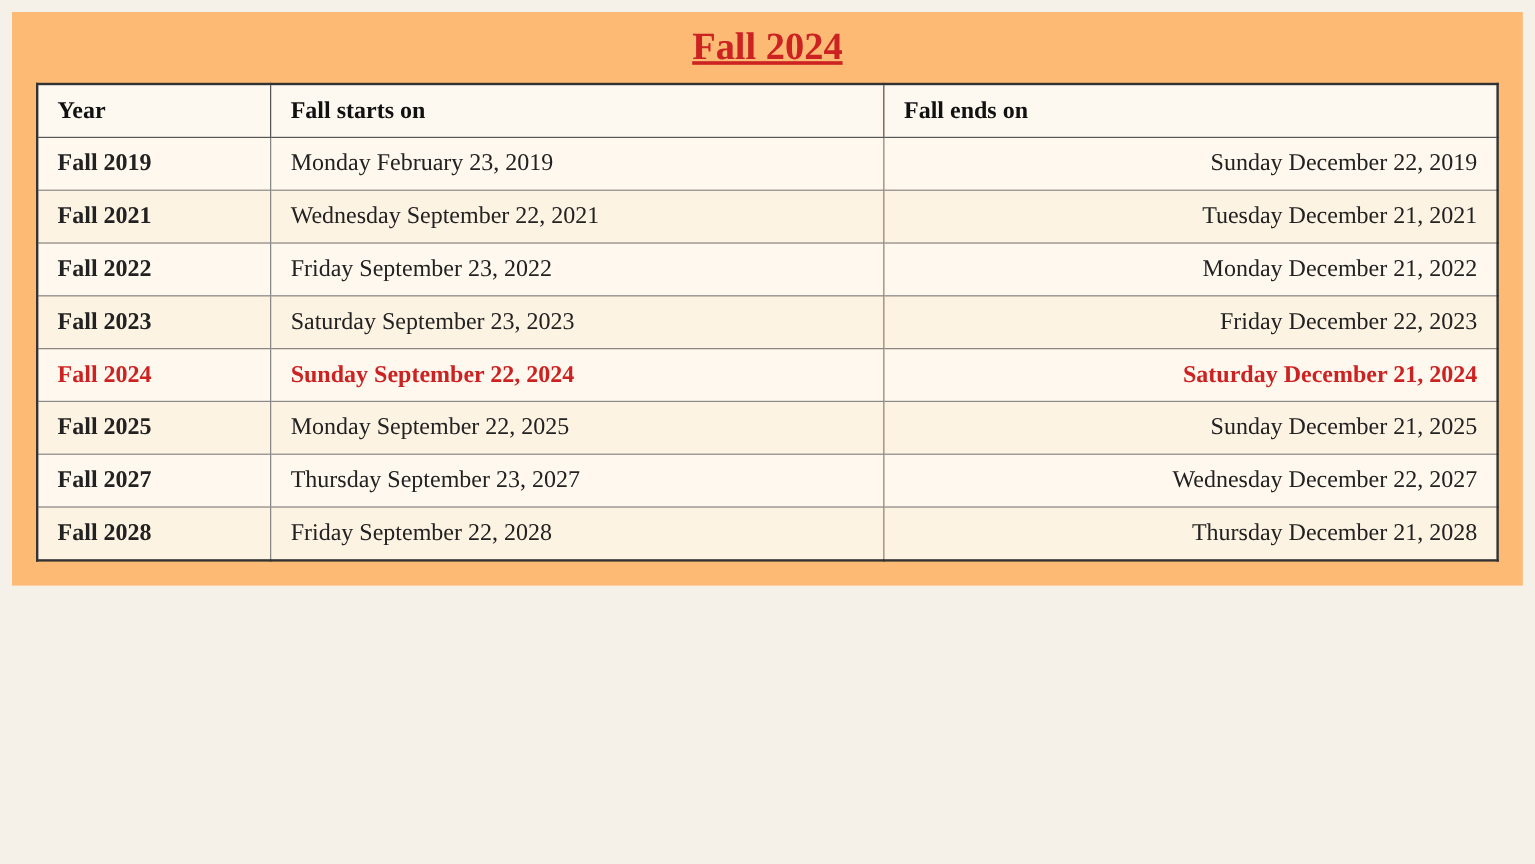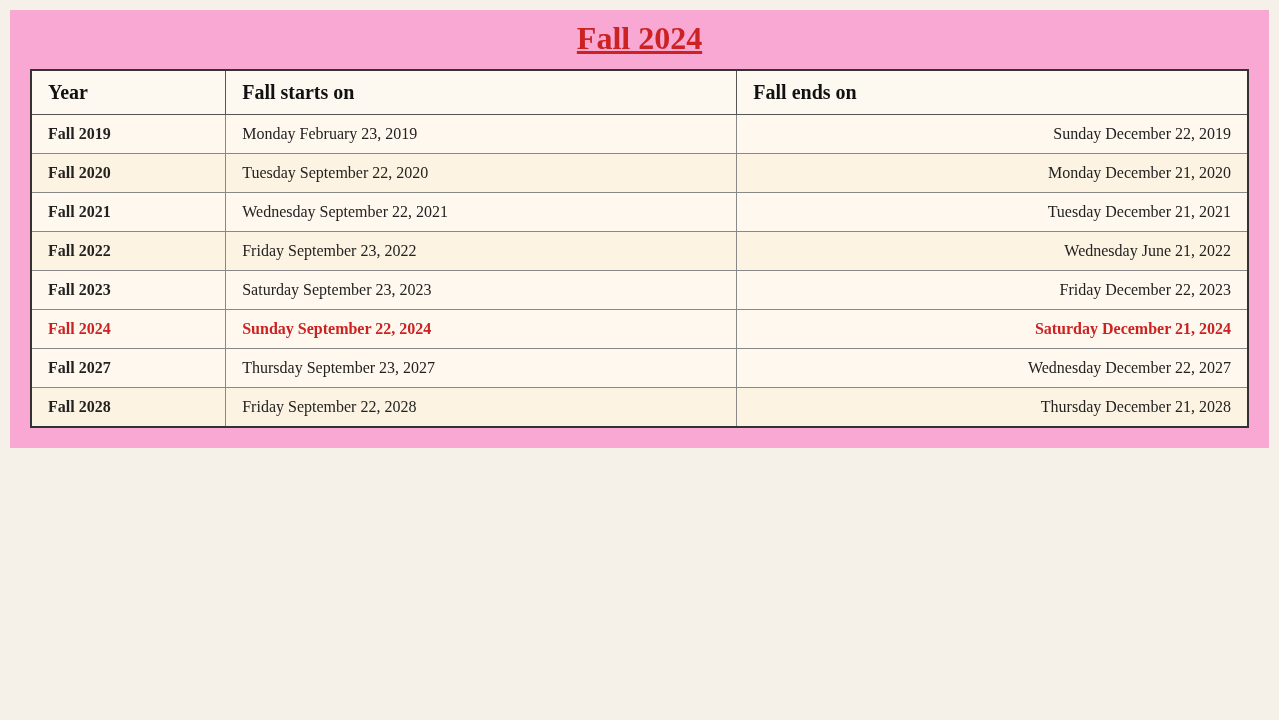--- a/index.html
+++ b/index.html
@@ -13,21 +13,21 @@
       font-family: Georgia, 'Times New Roman', serif;
       display: flex;
       justify-content: center;
       align-items: flex-start;
       min-height: 720px;
       padding: 10px;
     }
 
     .page-container {
       width: 1279px;
-      background-color: #f9a8d4;
+      background-color: #fdba74;
       padding: 10px 20px 20px 20px;
     }
 
     .page-title {
       text-align: center;
       font-size: 32px;
       font-weight: bold;
       color: #cc2222;
       margin-bottom: 12px;
       font-family: Georgia, serif;
@@ -47,21 +47,21 @@
       text-align: left;
       padding: 10px 16px;
       border: 1px solid #555;
       color: #111;
       margin-top: 24px;
     }
 
     .data-table td {
       padding: 10px 16px;
       border: 1px solid #888;
-      font-size: 16px;
+      font-size: 20px;
       color: #222;
     }
 
     .data-table tr:nth-child(even) td {
       background-color: #fdf3e3;
     }
 
     .data-table tr:nth-child(odd) td {
       background-color: #fff8ee;
     }
@@ -101,43 +101,43 @@
         <th class="end-cell">Fall ends on</th>
       </tr>
     </thead>
     <tbody id="table-body">
     <tr>
           <td class="year-cell">Fall 2019</td>
           <td class="start-cell">Monday February 23, 2019</td>
           <td class="end-cell">Sunday December 22, 2019</td>
         </tr>
         <tr>
-          <td class="year-cell">Fall 2020</td>
-          <td class="start-cell">Tuesday September 22, 2020</td>
-          <td class="end-cell">Monday December 21, 2020</td>
-        </tr>
-        <tr>
           <td class="year-cell">Fall 2021</td>
           <td class="start-cell">Wednesday September 22, 2021</td>
           <td class="end-cell">Tuesday December 21, 2021</td>
         </tr>
         <tr>
           <td class="year-cell">Fall 2022</td>
           <td class="start-cell">Friday September 23, 2022</td>
-          <td class="end-cell">Wednesday June 21, 2022</td>
+          <td class="end-cell">Monday December 21, 2022</td>
         </tr>
         <tr>
           <td class="year-cell">Fall 2023</td>
           <td class="start-cell">Saturday September 23, 2023</td>
           <td class="end-cell">Friday December 22, 2023</td>
         </tr>
         <tr class="highlight-row">
           <td class="year-cell">Fall 2024</td>
           <td class="start-cell">Sunday September 22, 2024</td>
           <td class="end-cell">Saturday December 21, 2024</td>
+        </tr>
+        <tr>
+          <td class="year-cell">Fall 2025</td>
+          <td class="start-cell">Monday September 22, 2025</td>
+          <td class="end-cell">Sunday December 21, 2025</td>
         </tr>
         <tr>
           <td class="year-cell">Fall 2027</td>
           <td class="start-cell">Thursday September 23, 2027</td>
           <td class="end-cell">Wednesday December 22, 2027</td>
         </tr>
         <tr>
           <td class="year-cell">Fall 2028</td>
           <td class="start-cell">Friday September 22, 2028</td>
           <td class="end-cell">Thursday December 21, 2028</td>

